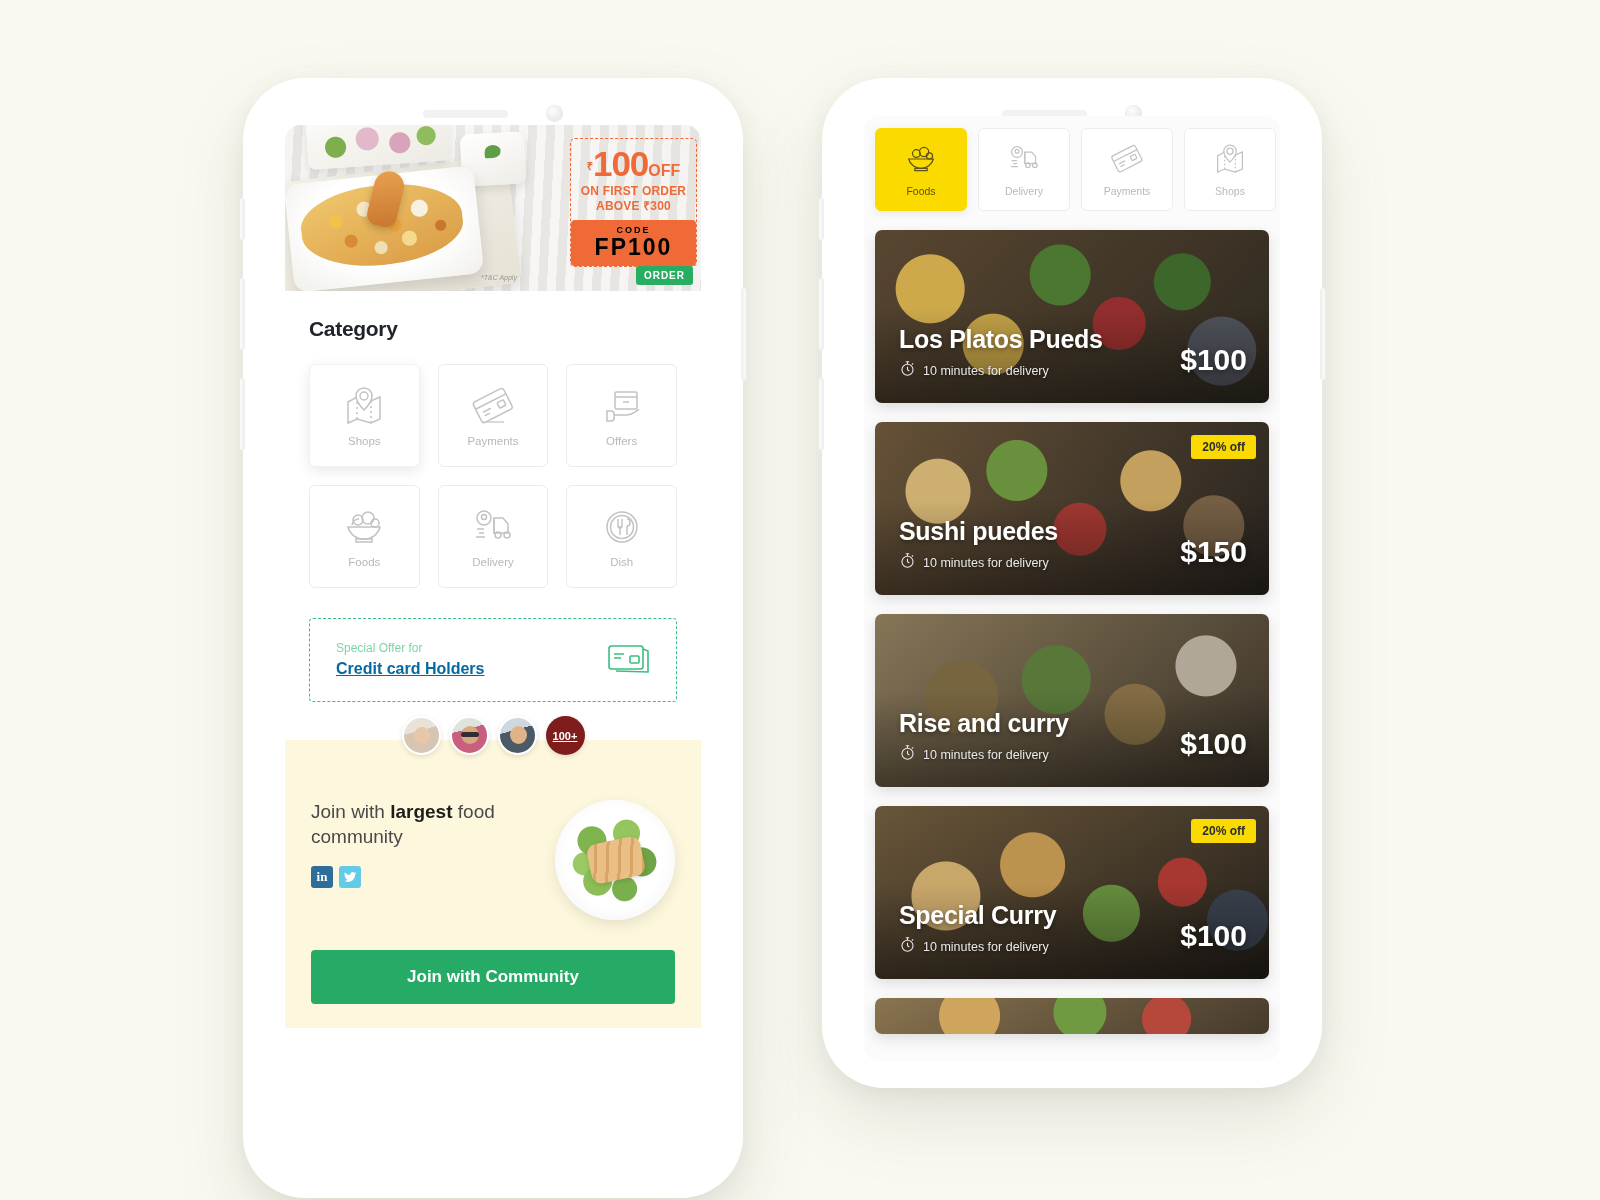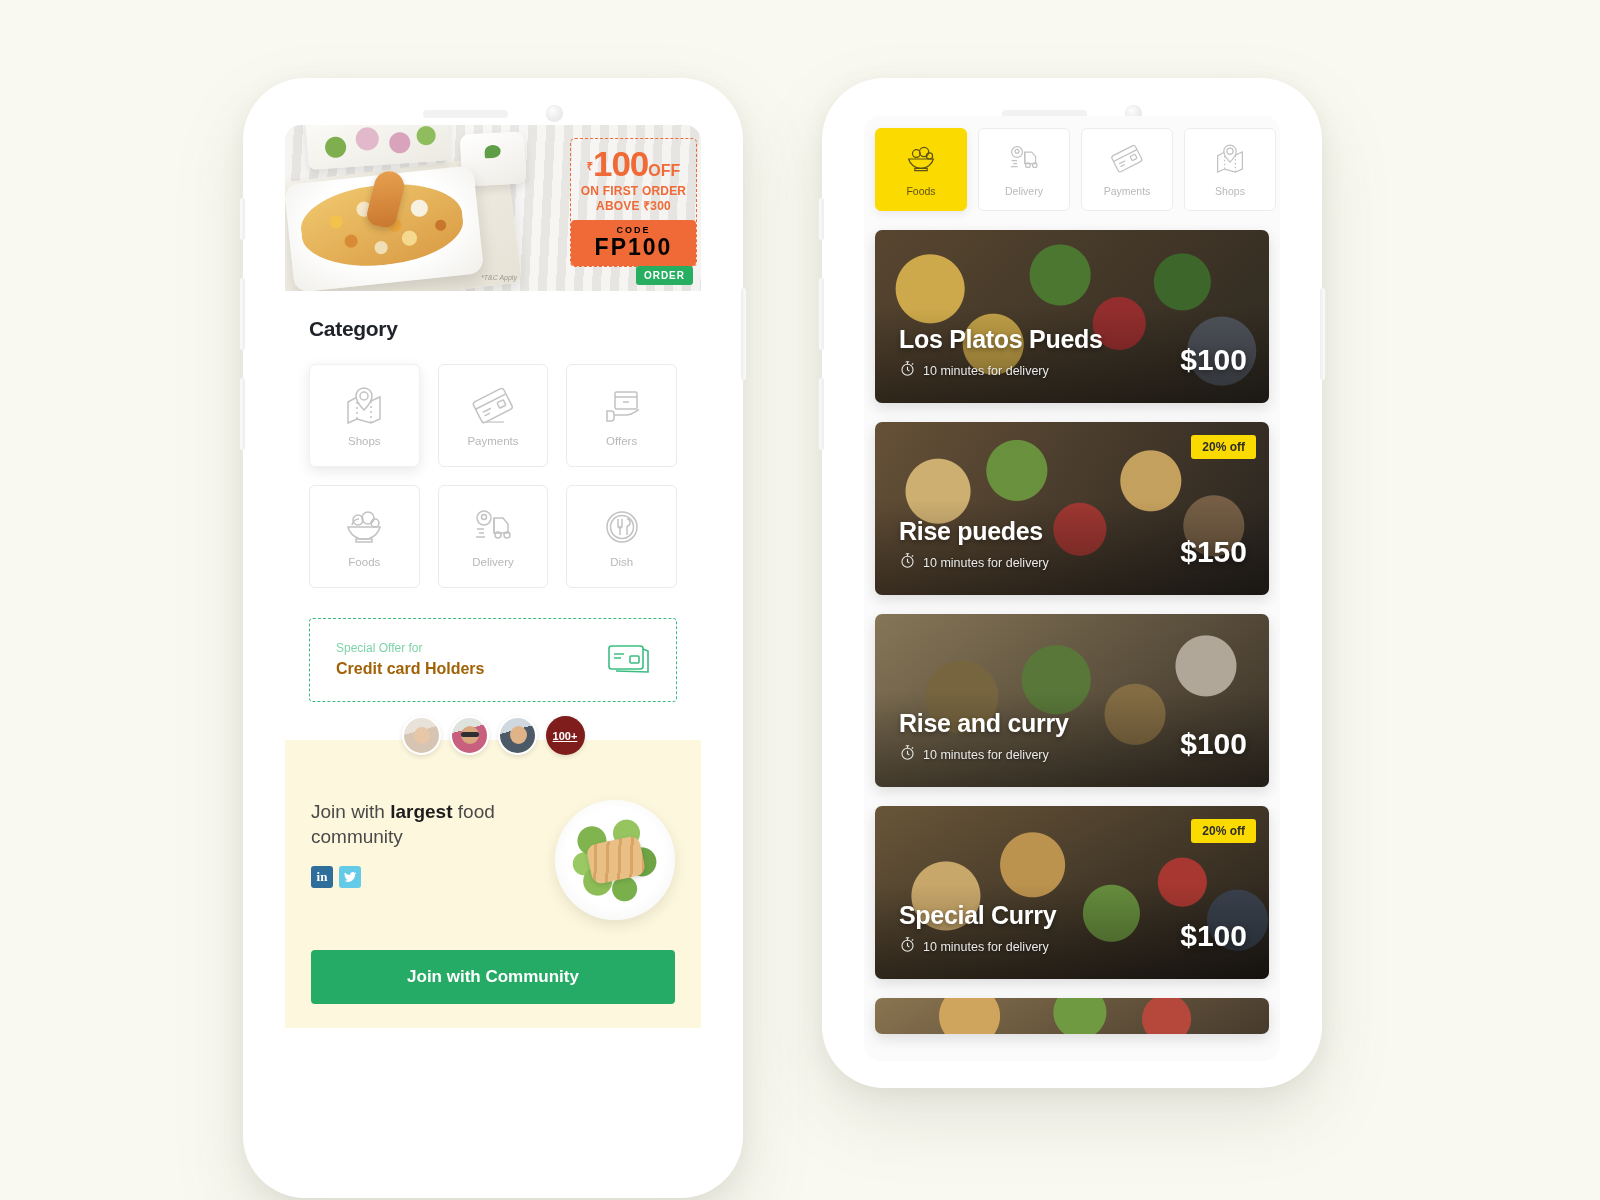--- a/index.html
+++ b/index.html
@@ -174,21 +174,21 @@
   .cat-label { font-size: 11.5px; color: #b8b8b8; }
 
   
   .offer-card {
     margin: 30px 24px 0; height: 84px;
     border: 1.6px dashed #3cbd80; border-radius: 4px;
     display: flex; align-items: center; justify-content: space-between;
     padding: 0 22px 0 26px; cursor: pointer;
   }
   .offer-l1 { font-size: 12px; color: #7ed4a8; line-height: 1.45; }
-  .offer-l2 { font-size: 16px; color: #a16207; font-weight: 700; line-height: 1.4; }
+  .offer-l2 { font-size: 16px; color: #0369a1; font-weight: 700; line-height: 1.4; text-decoration: underline; }
 
   
   .community {
     position: relative; margin-top: 38px; background: #fdf8dd;
     padding: 60px 26px 24px; min-height: 268px;
   }
   .avatars {
     position: absolute; top: -24px; left: 0; right: 0;
     display: flex; justify-content: center; align-items: center; gap: 9px;
   }
@@ -613,21 +613,21 @@
             </div>
           </div>
           <div class="food-price">$100</div>
         </div>
 
         <div class="food-card">
           <div class="food-img img-b"></div>
           <div class="food-shade"></div>
           <div class="badge">20% off</div>
           <div class="food-info">
-            <div class="food-name">Rise puedes</div>
+            <div class="food-name">Sushi puedes</div>
             <div class="food-meta">
               <span>
                 <svg width="17" height="17" viewBox="0 0 20 20" fill="none" stroke="#e9e9e9" stroke-width="1.3">
                   <circle cx="10" cy="11.5" r="6.5"></circle>
                   <path d="M10 8v3.5l2.2 1.6"></path>
                   <path d="M8 2h4M10 2v2.6"></path>
                   <path d="M15.2 5.3l1.4-1.4"></path>
                 </svg>
               </span>
               <span class="food-time">10 minutes for delivery</span>

